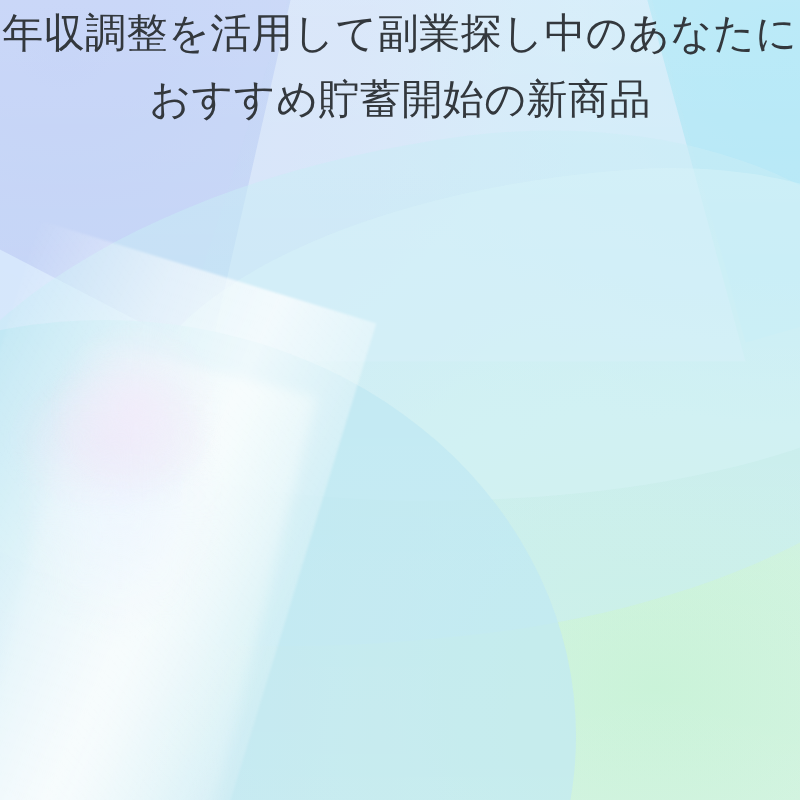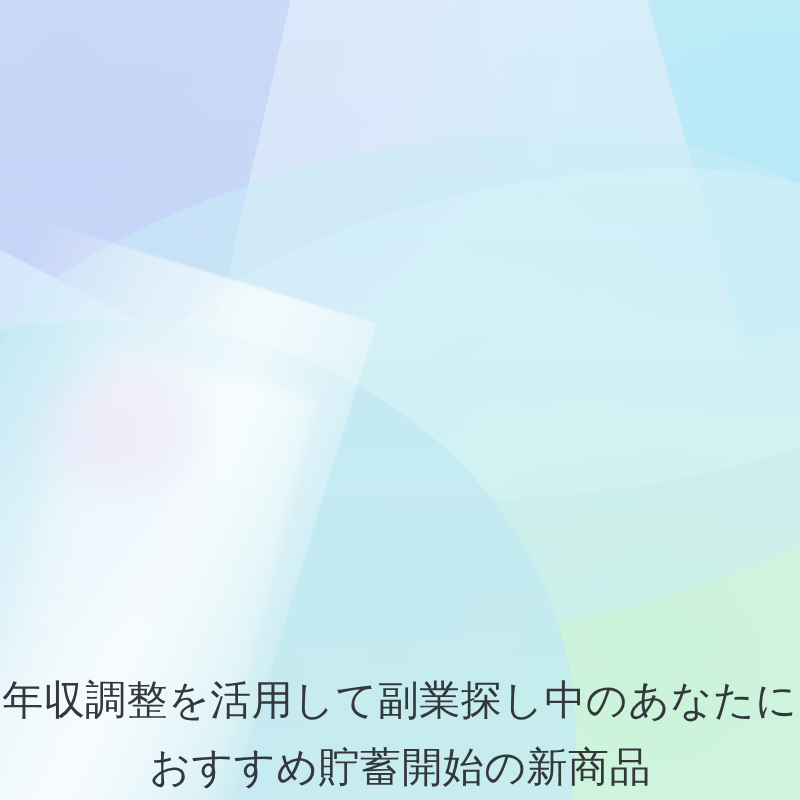--- a/index.html
+++ b/index.html
@@ -206,21 +206,21 @@
   }
 
   
   #headline-wrap {
     position: absolute;
     left: 0;
     top: 0;
     width: 800px;
     height: 800px;
     display: flex;
-    align-items: flex-end;
+    align-items: flex-start;
     justify-content: center;
   }
 
   #headline {
     
     width: 1160px;
     text-align: center;
     font-family: "DejaVu Sans", "Liberation Sans", sans-serif;
     font-weight: 300;
     font-size: 41px;

